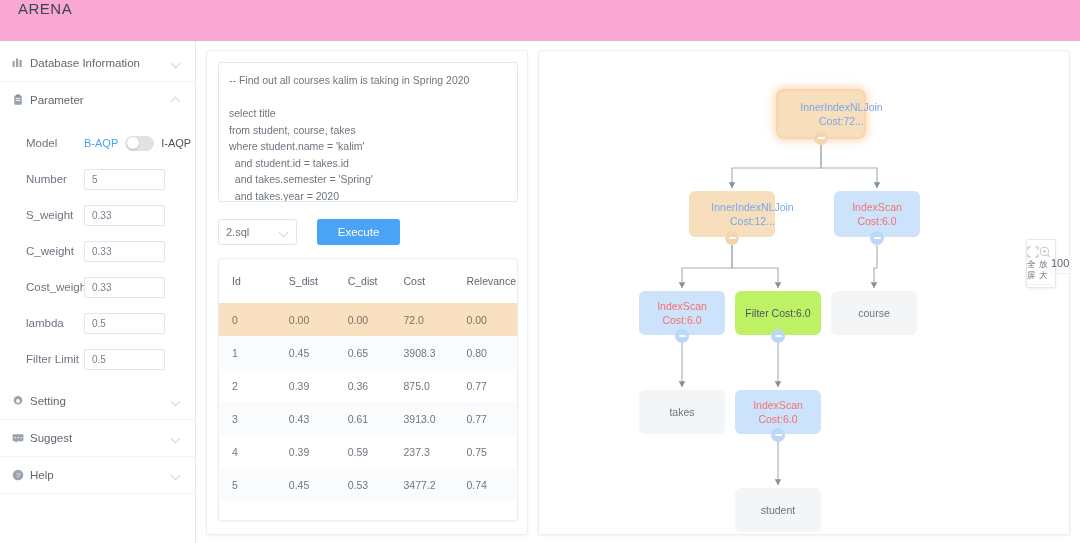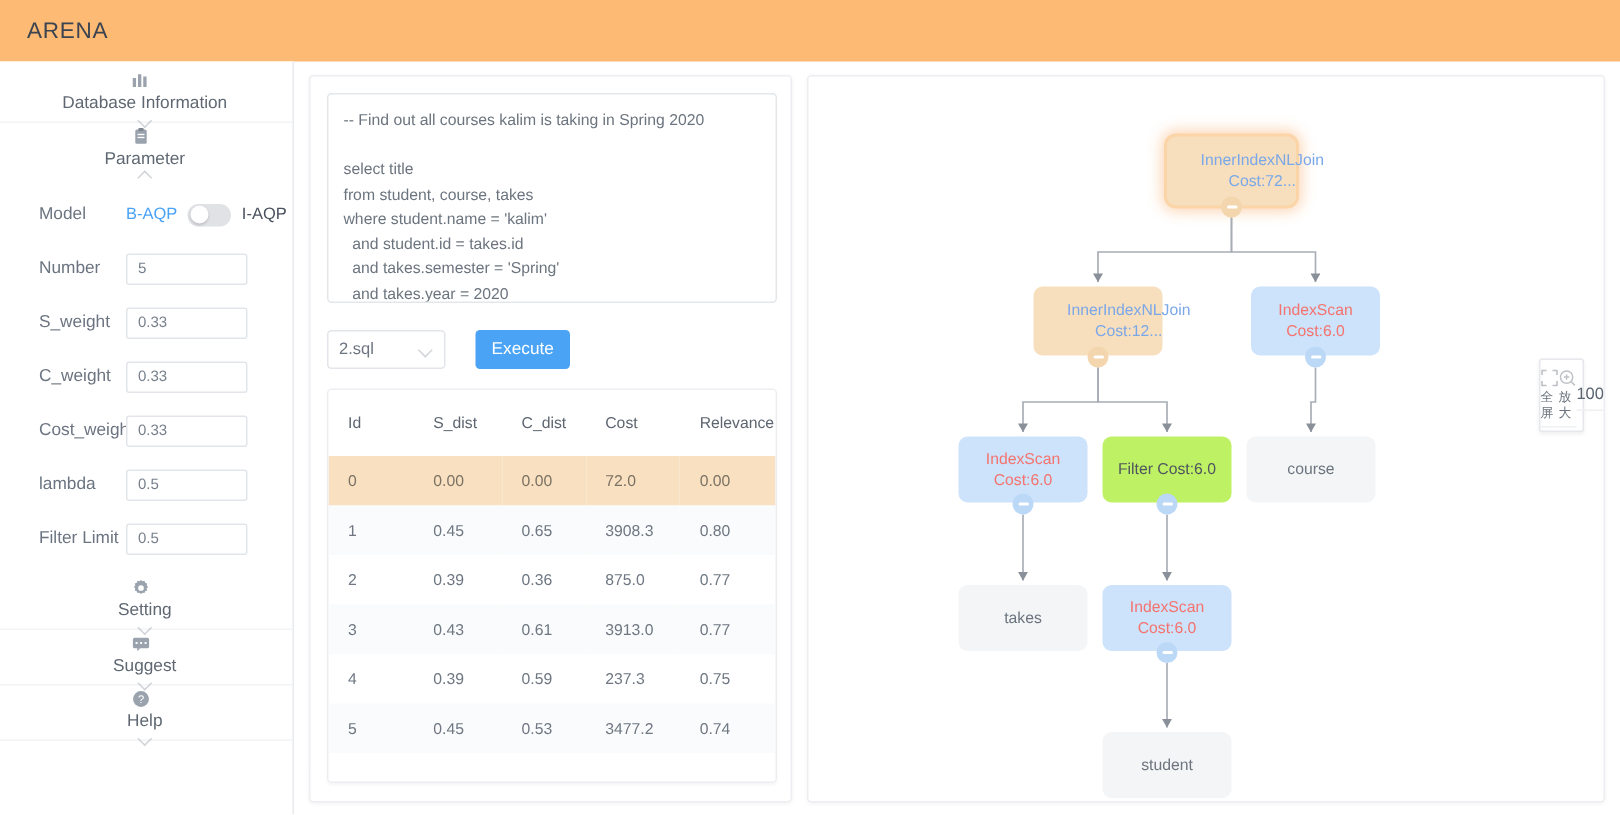--- a/index.html
+++ b/index.html
@@ -8,22 +8,22 @@
     width: 1080px; height: 543px;
     background: #ffffff;
     font-family: "Liberation Sans", sans-serif;
     color: #5a6472;
     overflow: hidden;
   }
   #app { position: relative; width: 1080px; height: 543px; }
 
   
   .header {
-    height: 41px; background: #fdba74;
-    display: flex; align-items: center;
+    height: 41px; background: #f9a8d4;
+    display: flex; align-items: flex-start;
     padding-left: 18px;
   }
   .header-title {
     font-size: 15px; color: #3b4450; letter-spacing: .5px;
   }
 
   
   .body-row { display: flex; height: 502px; }
 
   
@@ -31,21 +31,20 @@
     width: 196px; flex: 0 0 196px;
     background: #fff;
     border-right: 1px solid #e8eaed;
     padding-top: 4px;
     overflow: hidden;
   }
   .menu-row {
     height: 36px; display: flex; align-items: center;
     padding: 0 14px 0 12px; font-size: 11.5px; color: #5f6872;
     position: relative;
-    flex-direction: column;
   }
   .menu-row .mi { width: 18px; flex: 0 0 18px; display: flex; align-items: center; }
   .menu-row .mlabel { flex: 1; }
   .chev {
     width: 10px; height: 10px; flex: 0 0 10px; position: relative; opacity: .45;
   }
   .chev::before {
     content: ""; position: absolute; left: 1px; top: 2px;
     width: 6px; height: 6px;
     border-right: 1.4px solid #9aa2ad; border-bottom: 1.4px solid #9aa2ad;
@@ -100,21 +99,21 @@
       linear-gradient(135deg, transparent 70%, #c8ccd2 70%, #c8ccd2 83%, transparent 83%);
   }
   .ctl-row { display: flex; align-items: center; gap: 20px; margin-top: 13px; }
   .select {
     width: 79px; height: 26px; border: 1px solid #e2e5e9; border-radius: 3px;
     display: flex; align-items: center; padding: 0 7px;
     font-size: 11px; color: #6b7480; background: #fff;
   }
   .select .sv { flex: 1; }
   .btn-exec {
-    width: 63px; height: 26px; background: #4aa3f5; border: none; border-radius: 3px;
+    width: 83px; height: 26px; background: #4aa3f5; border: none; border-radius: 3px;
     color: #fff; font-size: 11.5px; cursor: pointer;
     font-family: "Liberation Sans", sans-serif;
   }
   .tbl-card {
     margin-top: 13px; width: 300px; height: 263px;
     border: 1px solid #eceef1; border-radius: 3px; overflow: hidden;
     box-shadow: 0 1px 2px rgba(0,0,0,.04);
   }
   table { width: 100%; border-collapse: collapse; }
   th {

